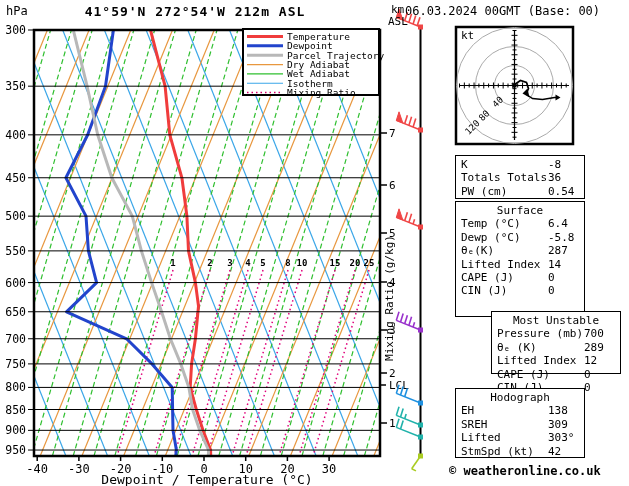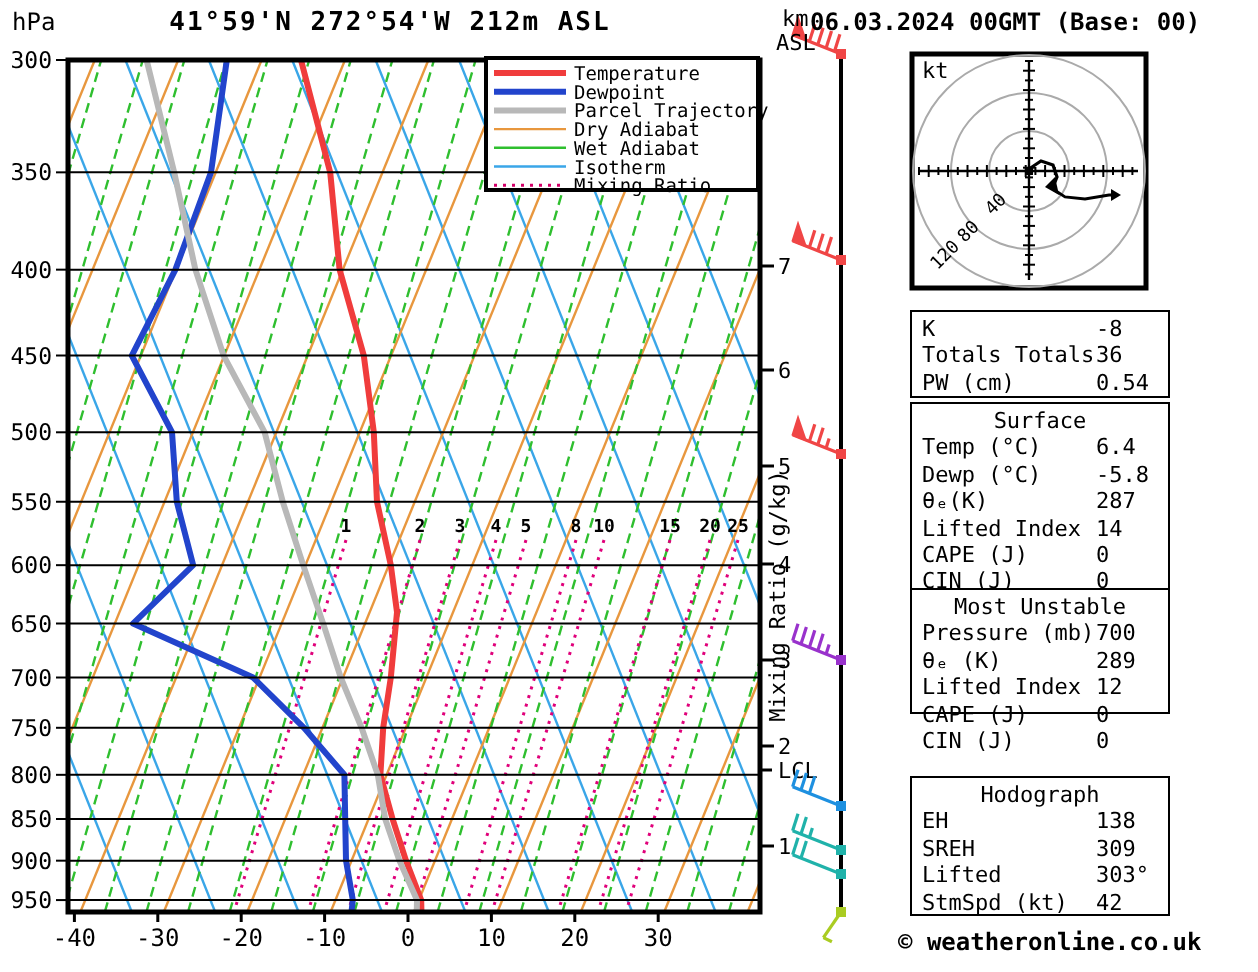--- a/index.html
+++ b/index.html
@@ -5,21 +5,21 @@
   html,body{margin:0;padding:0;background:#fff;}
   .stage{position:relative;width:629px;height:486px;background:#fff;overflow:hidden;
          font-family:"DejaVu Sans Mono",monospace;color:#000;}
   svg{position:absolute;left:0;top:0;}
   svg text{font-family:"DejaVu Sans Mono",monospace;fill:#000;}
   .lbl{position:absolute;white-space:pre;}
   .t-title{left:30px;top:4px;width:330px;text-align:center;font-size:13px;font-weight:bold;letter-spacing:1px;}
   .t-hpa{left:6px;top:4px;font-size:12px;}
   .t-km{left:391px;top:3px;font-size:11px;}
   .t-asl{left:388px;top:15px;font-size:11px;}
-  .t-date{left:405px;top:4px;font-size:12px;font-weight:bold;text-align:center;}
+  .t-date{left:405px;top:4px;font-size:12px;font-weight:normal;text-align:center;}
   .t-xlabel{left:34px;top:472px;width:346px;text-align:center;font-size:13px;}
   .t-mix{left:389px;top:298px;transform:translate(-50%,-50%) rotate(-90deg);font-size:11px;}
   .t-kt{left:461px;top:29px;font-size:11px;}
   .t-foot{left:449px;top:464px;font-size:12px;font-weight:bold;}
   .tbox{position:absolute;left:455px;width:130px;border:1px solid #000;background:#fff;
         font-size:11px;line-height:13.4px;box-sizing:border-box;padding-top:2px;}
   .trow{position:relative;padding-left:5px;height:13.4px;}
   .trow.center{text-align:center;padding-left:0;}
   .tv{position:absolute;left:92px;top:0;}
 </style>
@@ -374,39 +374,40 @@
         <polyline points="526.5,94.5 532.5,98.5 542.5,99.5 554.5,97.5 558.5,97.5" fill="none" stroke="#000" stroke-width="1.4"></polyline>
         <polygon points="560.5,97.5 555.5,94.5 555.5,100.5" fill="#000"></polygon>
       </g>
     </svg>
 
 <div class="lbl t-hpa">hPa</div>
 <div class="lbl t-title">41°59'N 272°54'W 212m ASL</div>
 <div class="lbl t-km">km</div>
 <div class="lbl t-asl">ASL</div>
 <div class="lbl t-date">06.03.2024 00GMT (Base: 00)</div>
+<div class="lbl t-xlabel">Dewpoint / Temperature (°C)</div>
 <div class="lbl t-mix">Mixing Ratio (g/kg)</div>
 <div class="lbl t-kt">kt</div>
 <div class="lbl t-foot">© weatheronline.co.uk</div>
 <div id="tables">
       <div class="tbox" style="top: 155px; height: 44px;">
         <div class="trow"><span>K</span><span class="tv">-8</span></div>
         <div class="trow"><span>Totals Totals</span><span class="tv">36</span></div>
         <div class="trow"><span>PW (cm)</span><span class="tv">0.54</span></div>
       </div>
       <div class="tbox" style="top: 201px; height: 116px;">
         <div class="trow center">Surface</div>
         <div class="trow"><span>Temp (°C)</span><span class="tv">6.4</span></div>
         <div class="trow"><span>Dewp (°C)</span><span class="tv">-5.8</span></div>
         <div class="trow"><span>θₑ(K)</span><span class="tv">287</span></div>
         <div class="trow"><span>Lifted Index</span><span class="tv">14</span></div>
         <div class="trow"><span>CAPE (J)</span><span class="tv">0</span></div>
         <div class="trow"><span>CIN (J)</span><span class="tv">0</span></div>
       </div>
-      <div class="tbox" style="top: 294px; height: 63px;">
+      <div class="tbox" style="top: 311px; height: 63px; margin-left: 36px;">
         <div class="trow center">Most Unstable</div>
         <div class="trow"><span>Pressure (mb)</span><span class="tv">700</span></div>
         <div class="trow"><span>θₑ (K)</span><span class="tv">289</span></div>
         <div class="trow"><span>Lifted Index</span><span class="tv">12</span></div>
         <div class="trow"><span>CAPE (J)</span><span class="tv">0</span></div>
         <div class="trow"><span>CIN (J)</span><span class="tv">0</span></div>
       </div>
       <div class="tbox" style="top: 388px; height: 70px;">
         <div class="trow center">Hodograph</div>
         <div class="trow"><span>EH</span><span class="tv">138</span></div>

